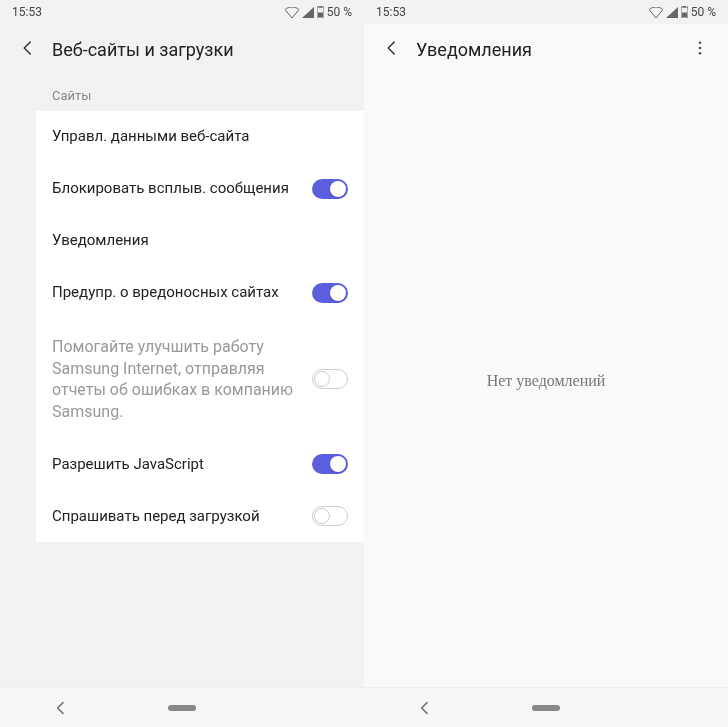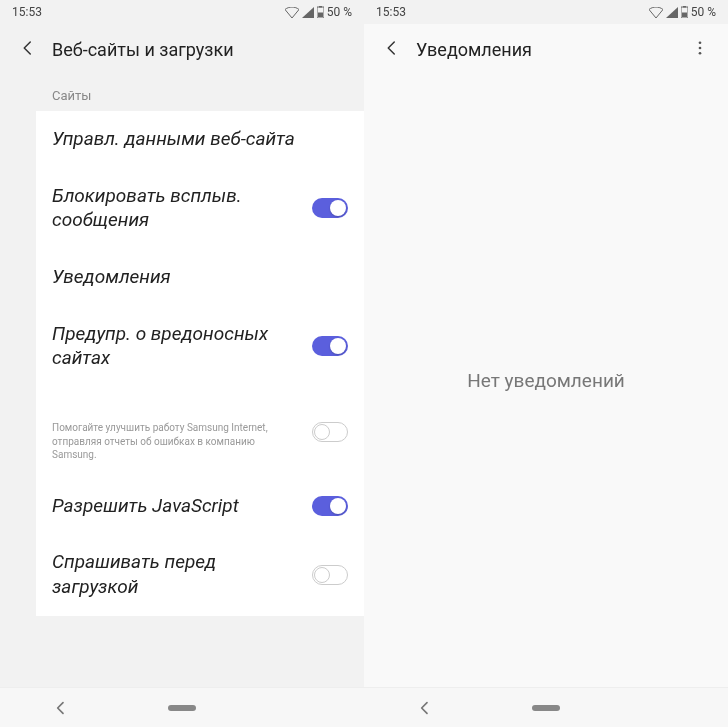--- a/index.html
+++ b/index.html
@@ -77,29 +77,28 @@
       padding: 16px 16px;
       min-height: 52px;
       border-bottom: 0;
       cursor: pointer;
     }
     .list-item .content {
       flex: 1;
       padding-right: 12px;
     }
     .list-item .label {
-      font-size: 19px;
+      font-size: 15px;
       color: #222;
       line-height: 1.3;
-      font-style: italic;
     }
     .list-item .sublabel {
-      font-size: 10px;
+      font-size: 16px;
       color: #999;
-      margin-top: 18px;
+      margin-top: 1px;
       line-height: 1.35;
     }
     .toggle {
       width: 36px;
       height: 20px;
       border-radius: 10px;
       position: relative;
       flex-shrink: 0;
     }
     .toggle.on {
@@ -128,22 +127,23 @@
       background: #fff;
     }
     .empty-body {
       flex: 1;
       display: flex;
       align-items: center;
       justify-content: center;
       background: #f9f9f9;
     }
     .empty-text {
-      font-size: 19px;
+      font-size: 16px;
       color: #777;
+      font-family: Liberation Serif, serif;
     }
     .nav-bar {
       height: 40px;
       display: flex;
       align-items: center;
       justify-content: space-around;
       background: #f7f7f7;
       border-top: 1px solid #eee;
       margin-top: auto;
     }

